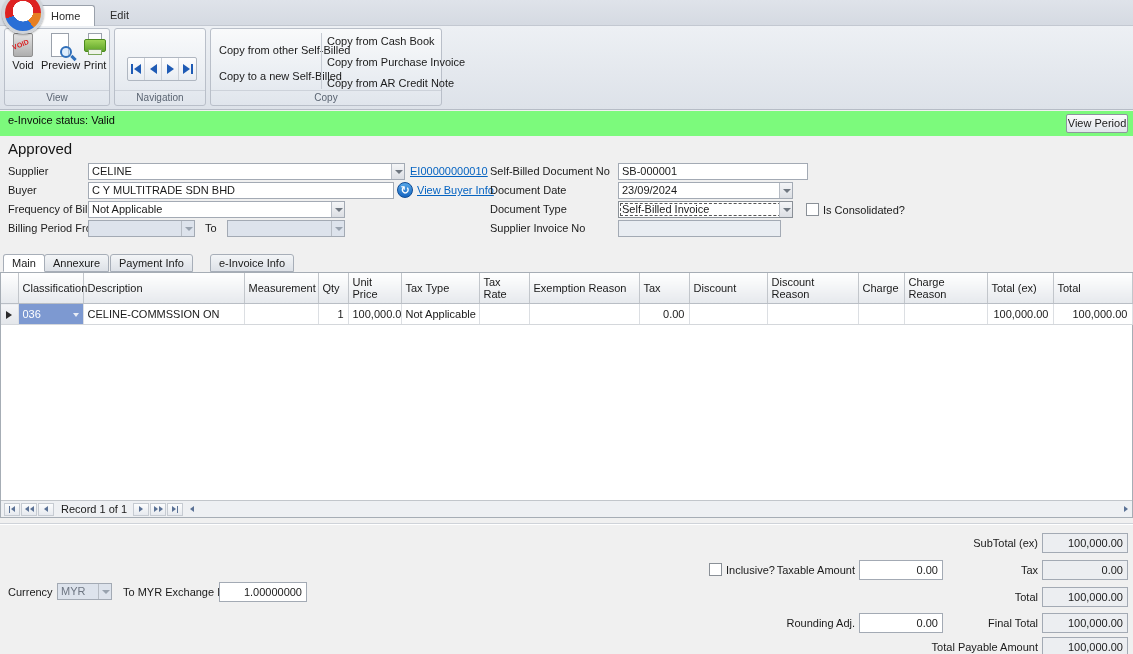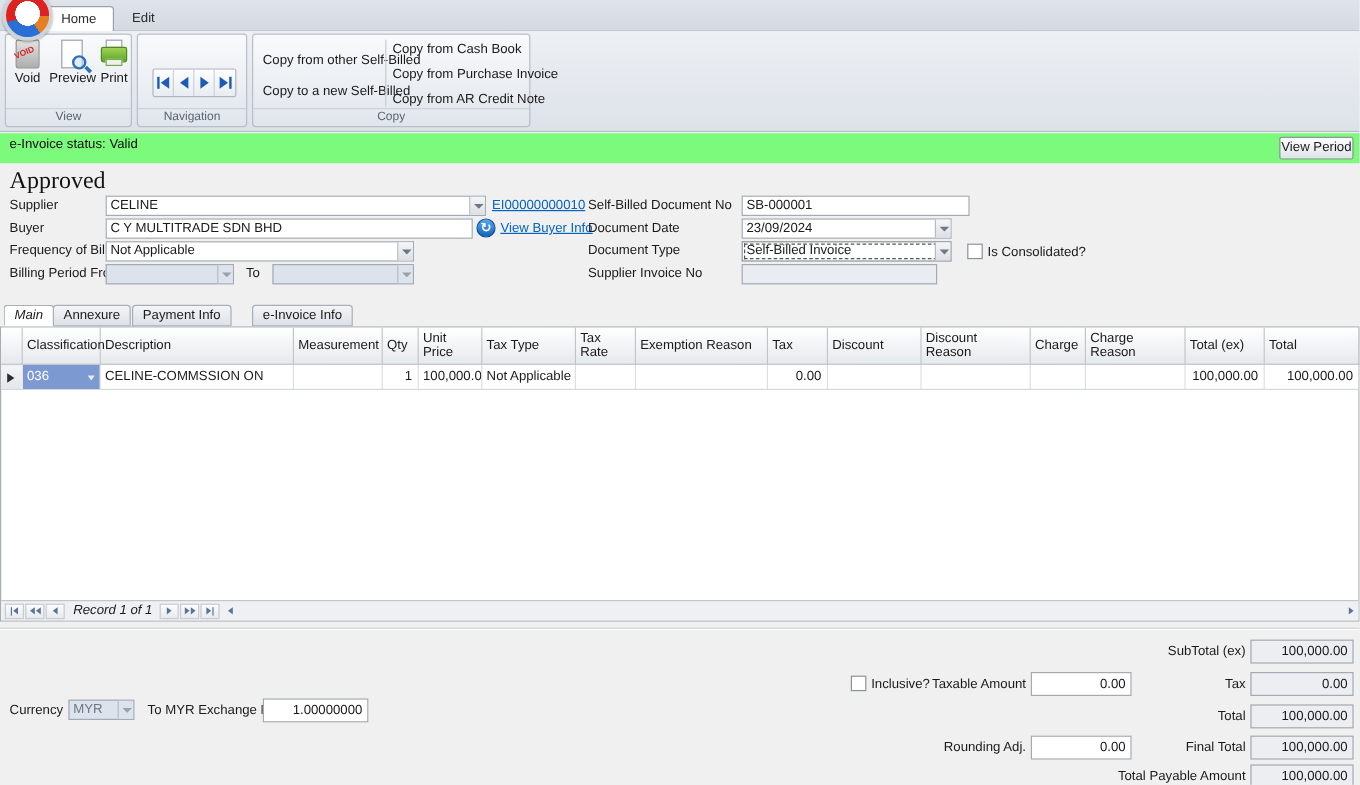--- a/index.html
+++ b/index.html
@@ -49,21 +49,21 @@
   .vbar { width:2px; height:10px; background:#1f5bb5; }
   .copybtn { position:absolute; white-space:nowrap; height:18px; line-height:18px; padding:0 4px; cursor:default; }
   .vsep { position:absolute; width:1px; background:#c6cbd3; }
 
   
   .greenbar { left:0; top:111px; width:1133px; height:25px; }
   .greenbar .txt { position:absolute; left:8px; top:3px; font-size:11px; color:#0a0a0a; }
   .viewdetails { position:absolute; right:5px; top:3px; width:62px; height:19px; font-size:11px;
     text-align:center; line-height:17px; background:linear-gradient(#fdfdfe,#dfe4ea);
     border:1px solid #8e959e; border-radius:2px; }
-  .approved { left:8px; top:140px; font-size:20px; color:#141414;font-family:Liberation Serif, serif; }
+  .approved { left:8px; top:140px; font-size:15px; color:#141414; }
 
   
   .formarea { left:0; top:154px; width:1133px; height:90px; }
   .flabel { position:absolute; height:17px; line-height:17px; }
   .tbox { position:absolute; height:17px; background:#fff; border:1px solid #a3aab4; line-height:15px; padding:0 3px; }
   .combo { position:absolute; height:17px; background:#fff; border:1px solid #a3aab4; line-height:15px; padding:0 16px 0 3px; }
   .combo .arr, .tbox .arr { position:absolute; right:0; top:0; width:13px; height:15px;
     background:linear-gradient(#f4f5f7,#dcdfe4); border-left:1px solid #b6bcc4; }
   .combo .arr::after, .tbox .arr::after { content:""; position:absolute; left:3px; top:6px; width:0; height:0;
     border-left:4px solid transparent; border-right:4px solid transparent; border-top:4px solid #6f7780; }
@@ -74,21 +74,21 @@
   .link { position:absolute; color:#0563c1; text-decoration:underline; height:15px; line-height:15px; cursor:pointer; }
   .refresh { position:absolute; width:16px; height:16px; border-radius:50%;
     background:linear-gradient(#56a7e8,#1565c0); color:#fff; font-size:11px; font-weight:bold;
     text-align:center; line-height:15px; border:1px solid #0d4a94; }
   .chk { position:absolute; width:13px; height:13px; background:#fff; border:1px solid #8a9097; }
 
   
   .dtabs { left:0; top:254px; width:1133px; height:18px; }
   .dtab { position:absolute; top:0; height:18px; line-height:17px; padding:0 8px;
     background:linear-gradient(#f3f5f7,#dde1e7); border:1px solid #a7aeb8; border-radius:3px 3px 0 0; }
-  .dtab.active { background:#fff; border-bottom:1px solid #fff; z-index:3; font-weight:normal;font-style:italic; }
+  .dtab.active { background:#fff; border-bottom:1px solid #fff; z-index:3; font-weight:normal; }
 
   
   .gridwrap { left:0; top:272px; width:1133px; height:246px; background:#fff; border:1px solid #a6adb5; }
   table.grid { border-collapse:collapse; table-layout:fixed; width:1131px; }
   table.grid th { background:linear-gradient(#ffffff,#e6e9ed); border-right:1px solid #c2c6cb;
     border-bottom:1px solid #b9bec5; font-weight:normal; text-align:left; padding:3px 4px; height:22px; }
   table.grid td { border-right:1px solid #dcdfe3; border-bottom:1px solid #d4d7db; padding:2px 4px; height:21px;
     white-space:nowrap; overflow:hidden; }
   th.ind, td.ind { background:linear-gradient(#f4f5f7,#e3e6ea); border-right:1px solid #c2c6cb; padding:0; }
   td.ind { position:relative; }
@@ -98,21 +98,21 @@
   td.selcell::after { content:""; position:absolute; right:4px; top:9px; width:0; height:0;
     border-left:3.5px solid transparent; border-right:3.5px solid transparent; border-top:4px solid #e8ecf5; }
   .num { text-align:right; }
   .recnav { position:absolute; left:0; bottom:0; width:1131px; height:17px; background:#eef0f3;
     border-top:1px solid #c2c6cb; display:flex; align-items:center; padding-left:3px; }
   .rbtn { display:flex; align-items:center; justify-content:center; gap:1px; width:16px; height:13px;
     border:1px solid #c6cbd2; background:linear-gradient(#fbfcfd,#e7eaef); margin-right:1px; }
   .rtri-l { width:0; height:0; border-top:3px solid transparent; border-bottom:3px solid transparent; border-right:4px solid #5b7296; }
   .rtri-r { width:0; height:0; border-top:3px solid transparent; border-bottom:3px solid transparent; border-left:4px solid #5b7296; }
   .rbar { width:1.5px; height:7px; background:#5b7296; }
-  .rectext { margin:0 6px;font-style:italic; }
+  .rectext { margin:0 6px; }
   .scrollleft { margin-left:6px; }
   .scrollright { position:absolute; right:4px; top:5px; }
 
   
   .divider { left:0; top:523px; width:1133px; height:2px; background:#cfd3d9; border-bottom:1px solid #fff; }
   .footer { left:0; top:526px; width:1133px; height:128px; }
   .rlabel { position:absolute; height:20px; line-height:20px; text-align:right; }
   .valbox { position:absolute; height:20px; line-height:18px; text-align:right; padding:0 4px;
     border:1px solid #a3aab4; background:#eceef1; }
   .valbox.editable { background:#fff; }

